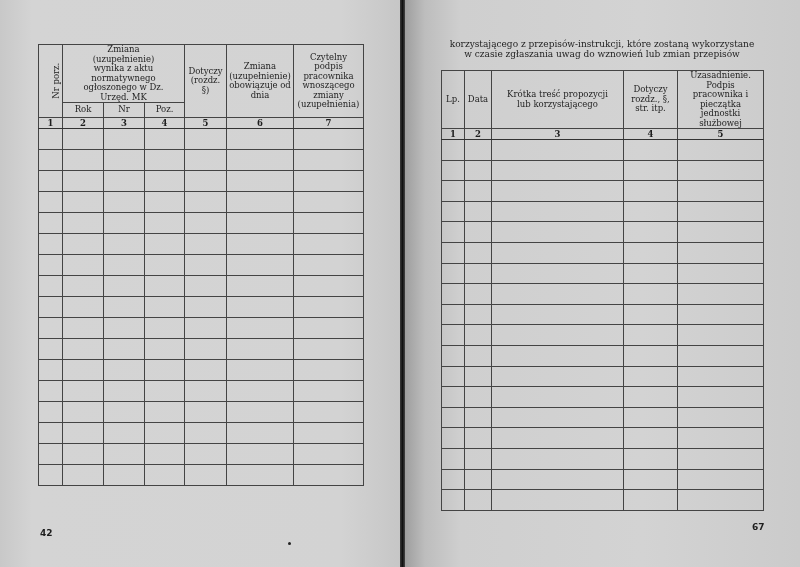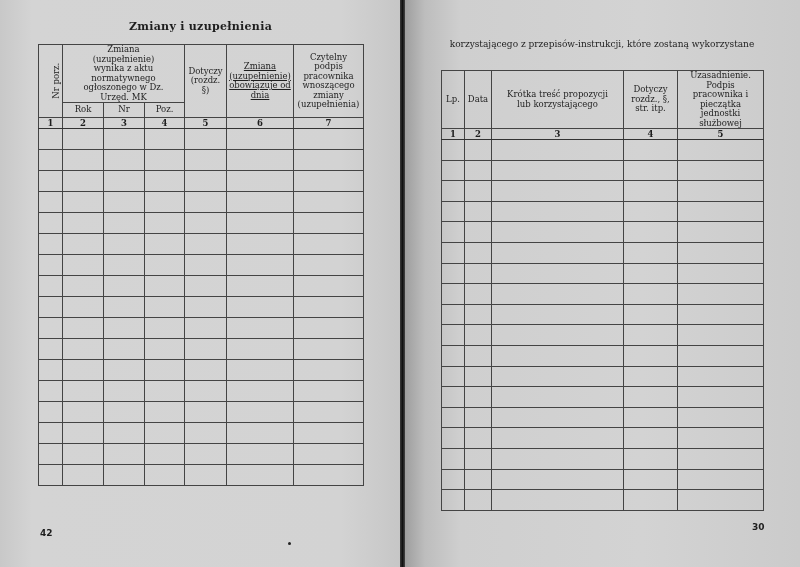--- a/index.html
+++ b/index.html
@@ -48,40 +48,39 @@
   }
   .note .label { position: absolute; left: 0; top: 0; letter-spacing: 2px; font-weight: bold; }
   .note .text { position: absolute; left: 59px; top: 0; width: 330px; }
   .pagenum { position: absolute; font-size: 9px; font-weight: bold; font-family: "DejaVu Sans", sans-serif; }
   .speck { position: absolute; width: 3px; height: 3px; border-radius: 50%; background: #222; }
 </style>
 </head>
 <body>
 
 <div class="page left">
-  <div class="title" style="left:38px; top:20px; width:325px;">Zmiany i uzupełnienia</div>
 
   <table class="form" id="left-table" style="left:38px; top:44px; width:325px;">
     <colgroup>
       <col style="width:24px">
         <col style="width:41px">
         <col style="width:41px">
         <col style="width:40px">
       <col style="width:42px">
         <col style="width:67px">
         <col style="width:70px">
     </colgroup>
     <thead>
       <tr style="height:41px;">
         <th rowspan="2">
           <span class="vert">Nr porz.</span>
         </th>
         <th colspan="3" style="padding:0 19px;">Zmiana (uzupełnienie) wynika z aktu normatywnego ogłoszonego w Dz. Urzęd. MK</th>
         <th rowspan="2" style="padding:0 2px;">Dotyczy (rozdz. §)</th>
-        <th rowspan="2" style="padding:0 0;text-decoration:underline;">Zmiana (uzupełnienie) obowiązuje od dnia</th>
+        <th rowspan="2" style="padding:0 0;">Zmiana (uzupełnienie) obowiązuje od dnia</th>
         <th rowspan="2" style="padding:0 3px;text-align:center;">Czytelny podpis pracownika wnoszącego zmiany (uzupełnienia)</th>
       </tr>
       <tr style="height:15px;">
         <th>Rok</th>
         <th>Nr</th>
         <th>Poz.</th>
       </tr>
       <tr class="numrow">
         <td>1</td>
         <td>2</td>
@@ -252,20 +251,21 @@
 
   <div class="pagenum" style="left:40px; top:528px;">42</div>
   <div class="speck" style="left:288px; top:542px;"></div>
 </div>
 
 <div class="spine"></div>
 
 <div class="page right">
   <div class="subtitle" style="left:36px; top:39px; width:322px;">
     <div>korzystającego z przepisów-instrukcji, które zostaną wykorzystane</div>
+    <div>w czasie zgłaszania uwag do wznowień lub zmian przepisów</div>
   </div>
 
   <table class="form" id="right-table" style="left:36px; top:70px; width:322px;">
     <colgroup>
       <col style="width:23px">
         <col style="width:27px">
         <col style="width:132px">
         <col style="width:54px">
         <col style="width:86px">
     </colgroup>
@@ -408,14 +408,14 @@
         <tr style="height: 20.6px;">
           <td></td>
           <td></td>
           <td></td>
           <td></td>
           <td></td>
         </tr>
       </tbody>
   </table>
 
-  <div class="pagenum" style="left:347px; top:522px;">30</div>
+  <div class="pagenum" style="left:347px; top:522px;">67</div>
 </div>
 
 </body></html>

